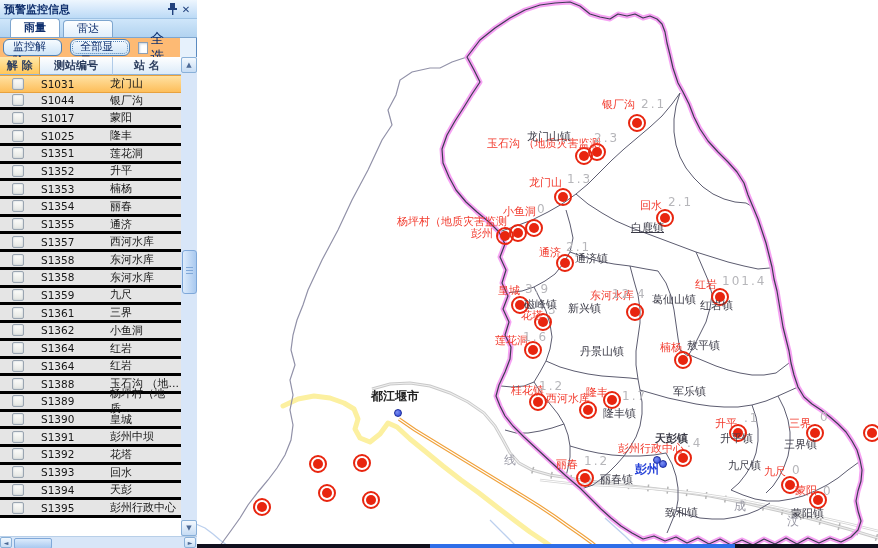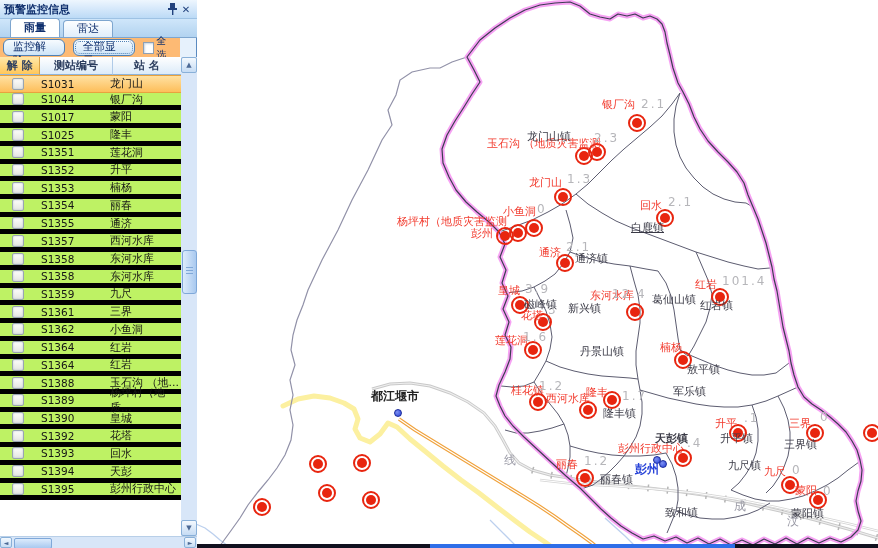--- a/index.html
+++ b/index.html
@@ -35,32 +35,32 @@
   .tab{box-sizing:border-box;height:17px;line-height:15px;padding:0 13px;font-size:11px;color:#10306e;
        background:linear-gradient(#fdfeff,#e0eefb);border:1px solid #7ea6cf;border-bottom:none;
        border-radius:4px 4px 0 0;margin-right:3px;}
   .tab.active{background:#fff;font-weight:bold;height:19px;line-height:17px;}
   .toolbar{position:absolute;left:0;top:38px;width:180px;height:19px;box-sizing:border-box;
            background:#fdba74;display:flex;align-items:center;padding:0 3px;}
   .btn{box-sizing:border-box;height:17px;line-height:14px;font-size:11px;color:#10306e;
        background:linear-gradient(#f7fbff,#cde4f7);border:1px solid #4f81b5;border-radius:6px;
        padding:0 9px;position:relative;margin-right:8px;}
   .btn.focused::after{content:"";position:absolute;inset:1px;border:1px dotted #4f81b5;border-radius:5px;}
-  .selall{display:flex;align-items:center;font-size:10px;color:#10306e;margin-left:auto;margin-right:2px;}
+  .selall{display:flex;align-items:center;font-size:14px;color:#10306e;margin-left:auto;margin-right:2px;}
   .cbx{width:10px;height:10px;background:#fff;border:1px solid #8ea0b5;box-shadow:inset 1px 1px 2px #c8d4e2;margin-right:2px;}
   
   .grid-head{position:absolute;left:0;top:57px;width:181px;height:18px;display:flex;}
   .hc{box-sizing:border-box;font-size:11px;font-weight:bold;color:#2b3d5e;display:flex;align-items:center;
       justify-content:center;background:linear-gradient(#ffffff,#dcebf9);
       border-right:1px solid #b0cbe8;border-bottom:1px solid #90b4d8;}
   .hc0{width:42px;background:linear-gradient(#ffe8a9,#ffc75b);border-right:1px solid #d8a24a;}
   .hc1{width:75px;}
   .hc2{width:71px;border-right:none;}
   #grid-rows{position:absolute;left:0;top:75px;width:181px;height:461px;overflow:hidden;background:#fff;}
-  .grid-row{box-sizing:border-box;height:17.73px;display:flex;align-items:center;border-bottom:5px solid #000000;background:#bef264;}
+  .grid-row{box-sizing:border-box;height:17.73px;display:flex;align-items:center;border-bottom:3px solid #000000;background:#e5e5e5;}
   .grid-row.selected{background:linear-gradient(#ffe1a2,#fdbe5a);border-top:1px solid #e8a23e;border-bottom:1px solid #e8a23e;}
   .rc0{width:35px;display:flex;justify-content:center;}
   .rcb{box-sizing:border-box;width:12px;height:12px;background:linear-gradient(#fdfdfb,#e4e6e2);
        border:1px solid #9aa5b1;border-radius:2px;box-shadow:inset 0 0 2px #b8c2cc;}
   .rc1{width:75px;font-size:10.5px;color:#151515;padding-left:6px;box-sizing:border-box;}
   .rc2{width:69px;font-size:11px;color:#151515;}
   
   .vscroll{position:absolute;left:181px;top:57px;width:16px;height:479px;background:#d8e6f8;}
   .sbtn{position:absolute;box-sizing:border-box;width:16px;height:16px;background:linear-gradient(#f4f9fe,#c6dcf4);
         border:1px solid #89b0d8;border-radius:2px;color:#4d6a96;font-size:7px;display:flex;align-items:center;justify-content:center;}
@@ -210,21 +210,21 @@
       <div class="lbl num" style="left: 792px; top: 464px;">0</div>
       <div class="lbl red" style="left: 795px; top: 485px;">蒙阳</div>
       <div class="lbl num" style="left: 823px; top: 485px;">0</div>
       <div class="lbl town" style="left: 527px; top: 131px;">龙门山镇</div>
       <div class="lbl town" style="left: 631px; top: 222px; text-decoration: underline;">白鹿镇</div>
       <div class="lbl town" style="left: 575px; top: 253px;">通济镇</div>
       <div class="lbl town" style="left: 524px; top: 299px;">磁峰镇</div>
       <div class="lbl town" style="left: 568px; top: 303px;">新兴镇</div>
       <div class="lbl town" style="left: 652px; top: 294px;">葛仙山镇</div>
       <div class="lbl town" style="left: 700px; top: 300px;">红岩镇</div>
-      <div class="lbl town" style="left: 687px; top: 340px; margin-top: 24px;">敖平镇</div>
+      <div class="lbl town" style="left: 687px; top: 340px;">敖平镇</div>
       <div class="lbl town" style="left: 580px; top: 346px;">丹景山镇</div>
       <div class="lbl town" style="left: 673px; top: 386px;">军乐镇</div>
       <div class="lbl town" style="left: 603px; top: 408px;">隆丰镇</div>
       <div class="lbl town" style="left: 655px; top: 433px; font-weight: bold;">天彭镇</div>
       <div class="lbl town" style="left: 720px; top: 433px;">升平镇</div>
       <div class="lbl town" style="left: 784px; top: 439px;">三界镇</div>
       <div class="lbl town" style="left: 728px; top: 460px;">九尺镇</div>
       <div class="lbl town" style="left: 560px; top: 474px; margin-left: 40px;">丽春镇</div>
       <div class="lbl town" style="left: 665px; top: 507px;">致和镇</div>
       <div class="lbl town" style="left: 791px; top: 508px;">蒙阳镇</div>
@@ -409,20 +409,27 @@
           <span class="rc0">
             <span class="rcb"></span>
           </span>
           <span class="rc1">S1390</span>
           <span class="rc2">皇城</span>
         </div>
         <div class="grid-row">
           <span class="rc0">
             <span class="rcb"></span>
           </span>
+          <span class="rc1">S1391</span>
+          <span class="rc2">彭州中坝</span>
+        </div>
+        <div class="grid-row">
+          <span class="rc0">
+            <span class="rcb"></span>
+          </span>
           <span class="rc1">S1392</span>
           <span class="rc2">花塔</span>
         </div>
         <div class="grid-row">
           <span class="rc0">
             <span class="rcb"></span>
           </span>
           <span class="rc1">S1393</span>
           <span class="rc2">回水</span>
         </div>

